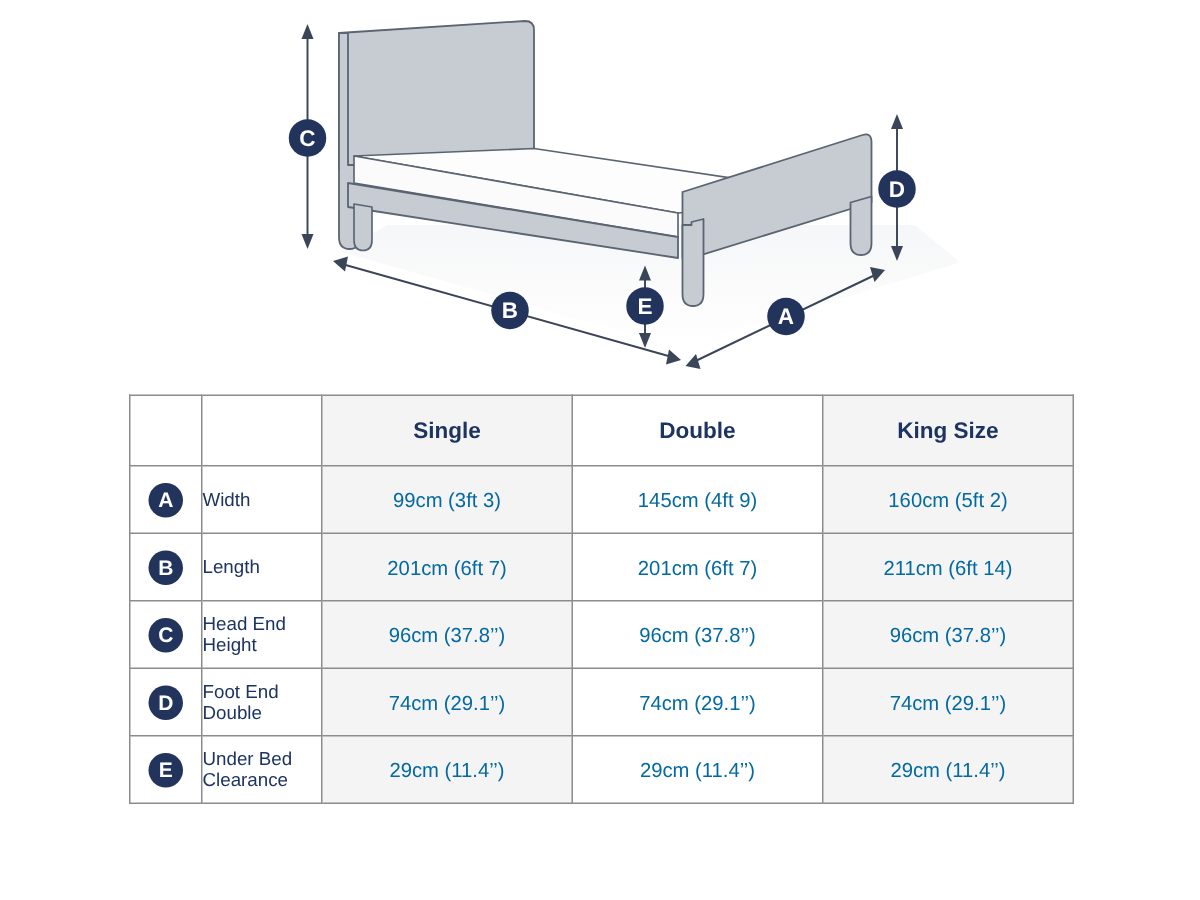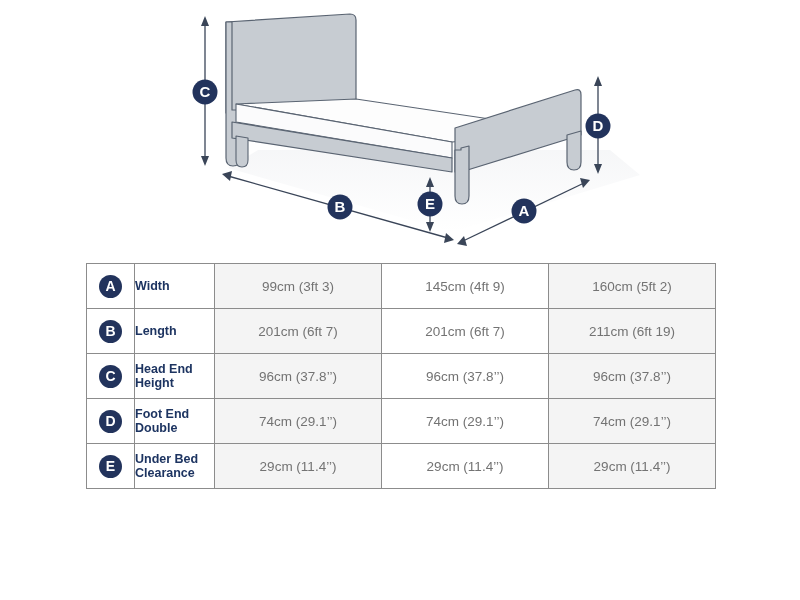--- a/index.html
+++ b/index.html
@@ -71,30 +71,30 @@
     background: #ffffff;
   }
 
   .badge-cell {
     background: #ffffff;
     text-align: center;
   }
   .label-cell {
     background: #ffffff;
     color: #1d3461;
-    font-weight: bold;
+    font-weight: normal;
     font-size: 12.5px;
     line-height: 1.15;
     padding: 2px 4px 2px 7px;
     text-align: left;
   }
   .val-cell {
     background: #f4f4f4;
     text-align: center;
-    color: #737373;
+    color: #0369a1;
     font-size: 13.5px;
     height: 44px;
   }
 
   .badge {
     display: inline-block;
     width: 23px;
     height: 23px;
     border-radius: 50%;
     background: #22335c;
@@ -191,39 +191,46 @@
 
 <table id="spec-table">
   <colgroup>
     <col class="col-badge">
     <col class="col-label">
     <col class="col-size">
     <col class="col-size">
     <col class="col-size">
   </colgroup>
   <thead>
+    <tr>
+      <th class="spacer-cell"></th>
+      <th class="spacer-cell"></th>
+      <th class="hdr-cell">Single</th>
+      <th class="hdr-cell alt">Double</th>
+      <th class="hdr-cell">King Size</th>
+    </tr>
   </thead>
   <tbody>
     <tr>
       <td class="badge-cell">
         <span class="badge">A</span>
       </td>
       <td class="label-cell">Width</td>
       <td class="val-cell">99cm (3ft 3)</td>
       <td class="val-cell alt">145cm (4ft 9)</td>
       <td class="val-cell">160cm (5ft 2)</td>
     </tr>
     <tr>
       <td class="badge-cell">
         <span class="badge">B</span>
       </td>
       <td class="label-cell">Length</td>
       <td class="val-cell">201cm (6ft 7)</td>
       <td class="val-cell alt">201cm (6ft 7)</td>
-      <td class="val-cell">211cm (6ft 19)</td>
+      <td class="val-cell">211cm (6ft 14)</td>
     </tr>
     <tr>
       <td class="badge-cell">
         <span class="badge">C</span>
       </td>
       <td class="label-cell">Head End Height</td>
       <td class="val-cell">96cm (37.8’’)</td>
       <td class="val-cell alt">96cm (37.8’’)</td>
       <td class="val-cell">96cm (37.8’’)</td>
     </tr>

